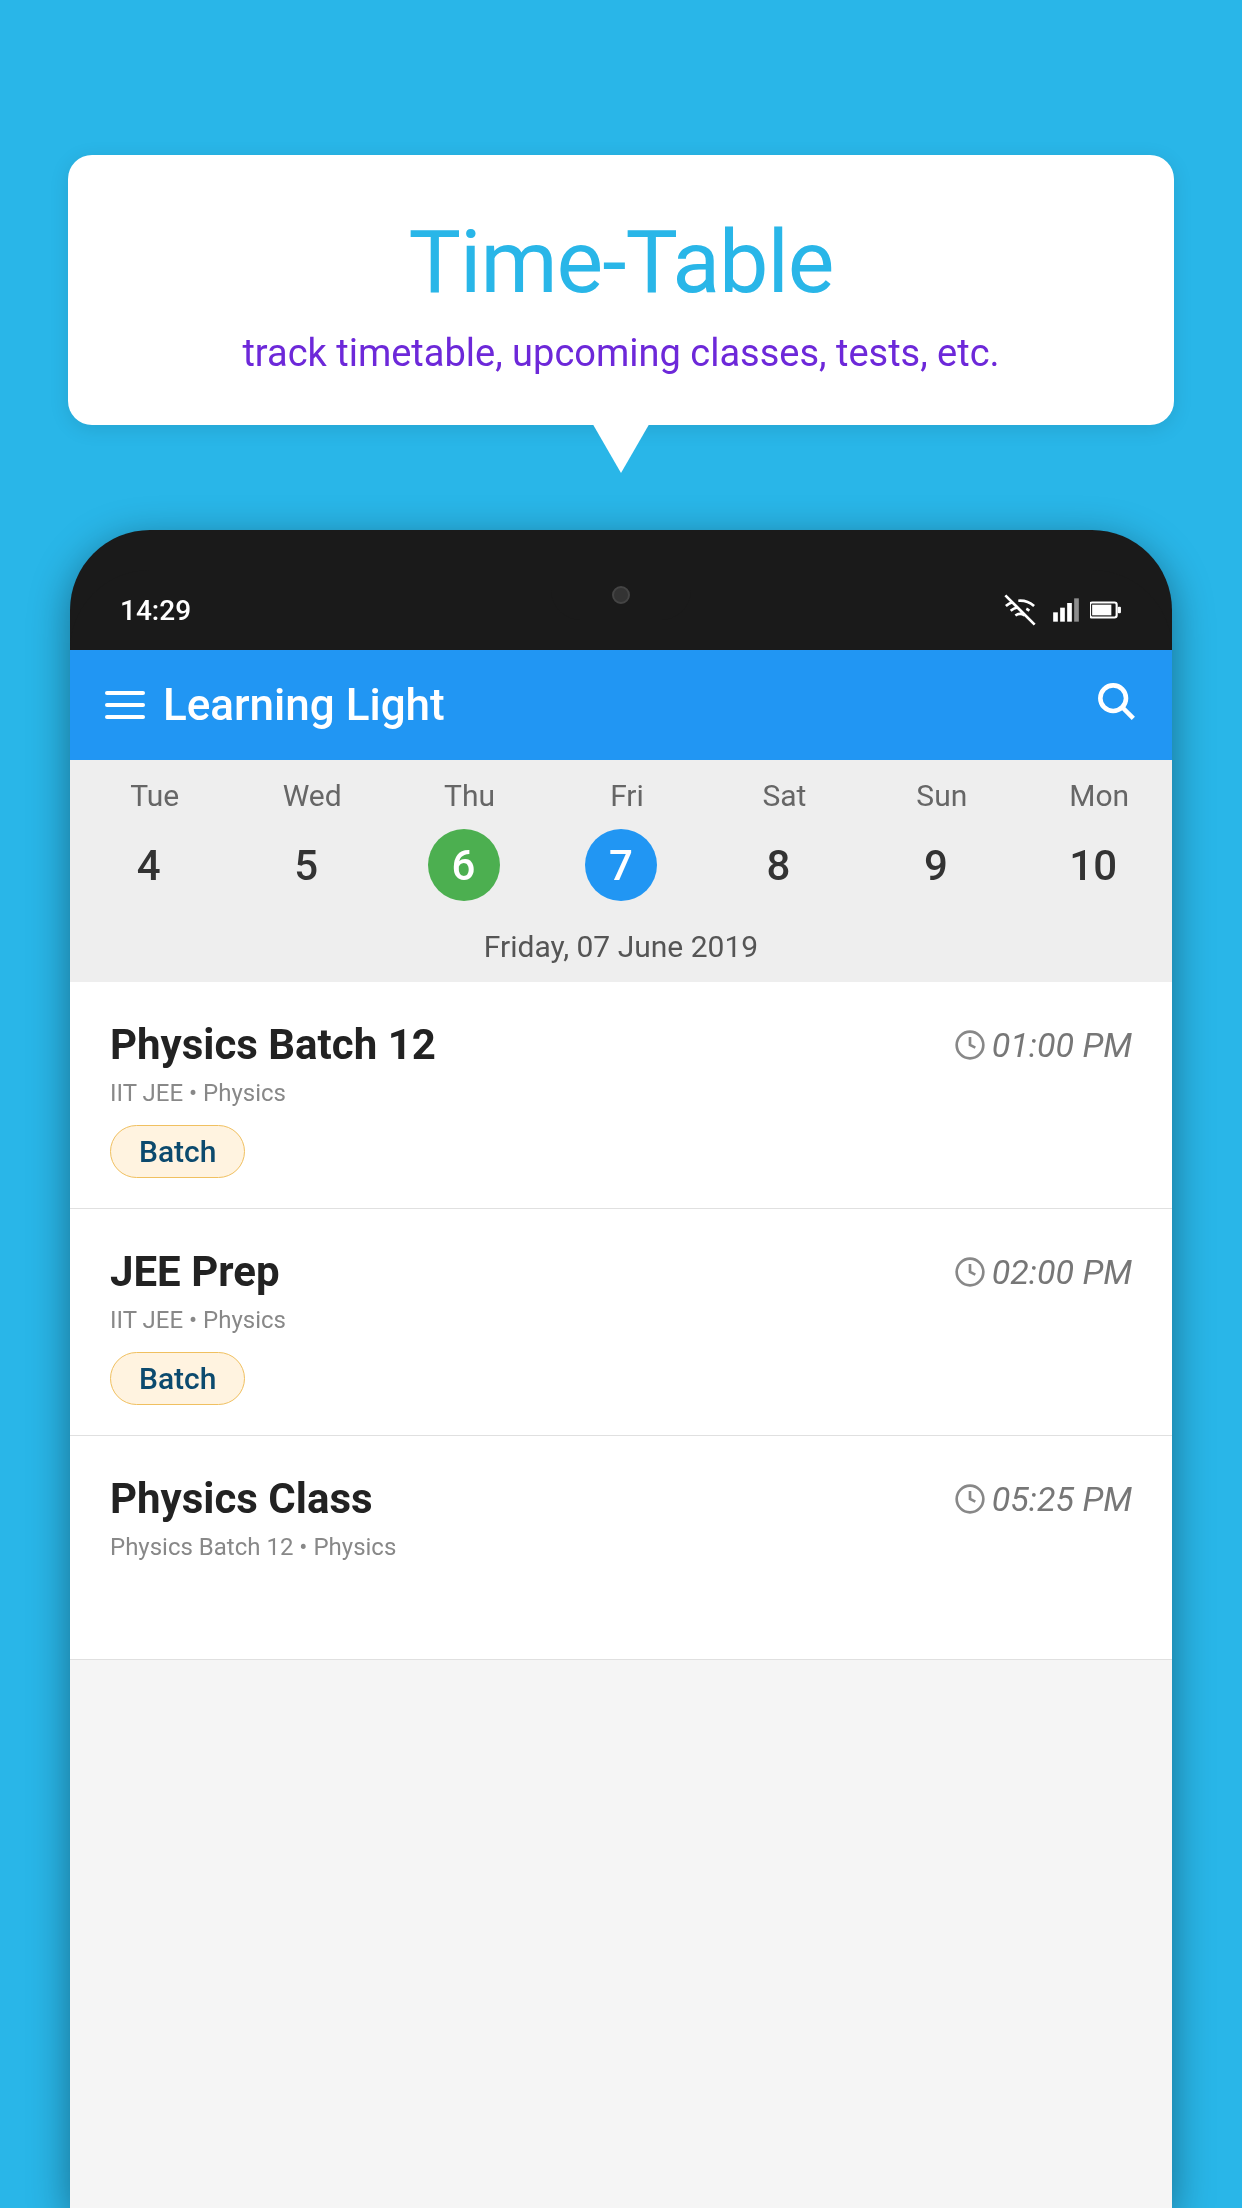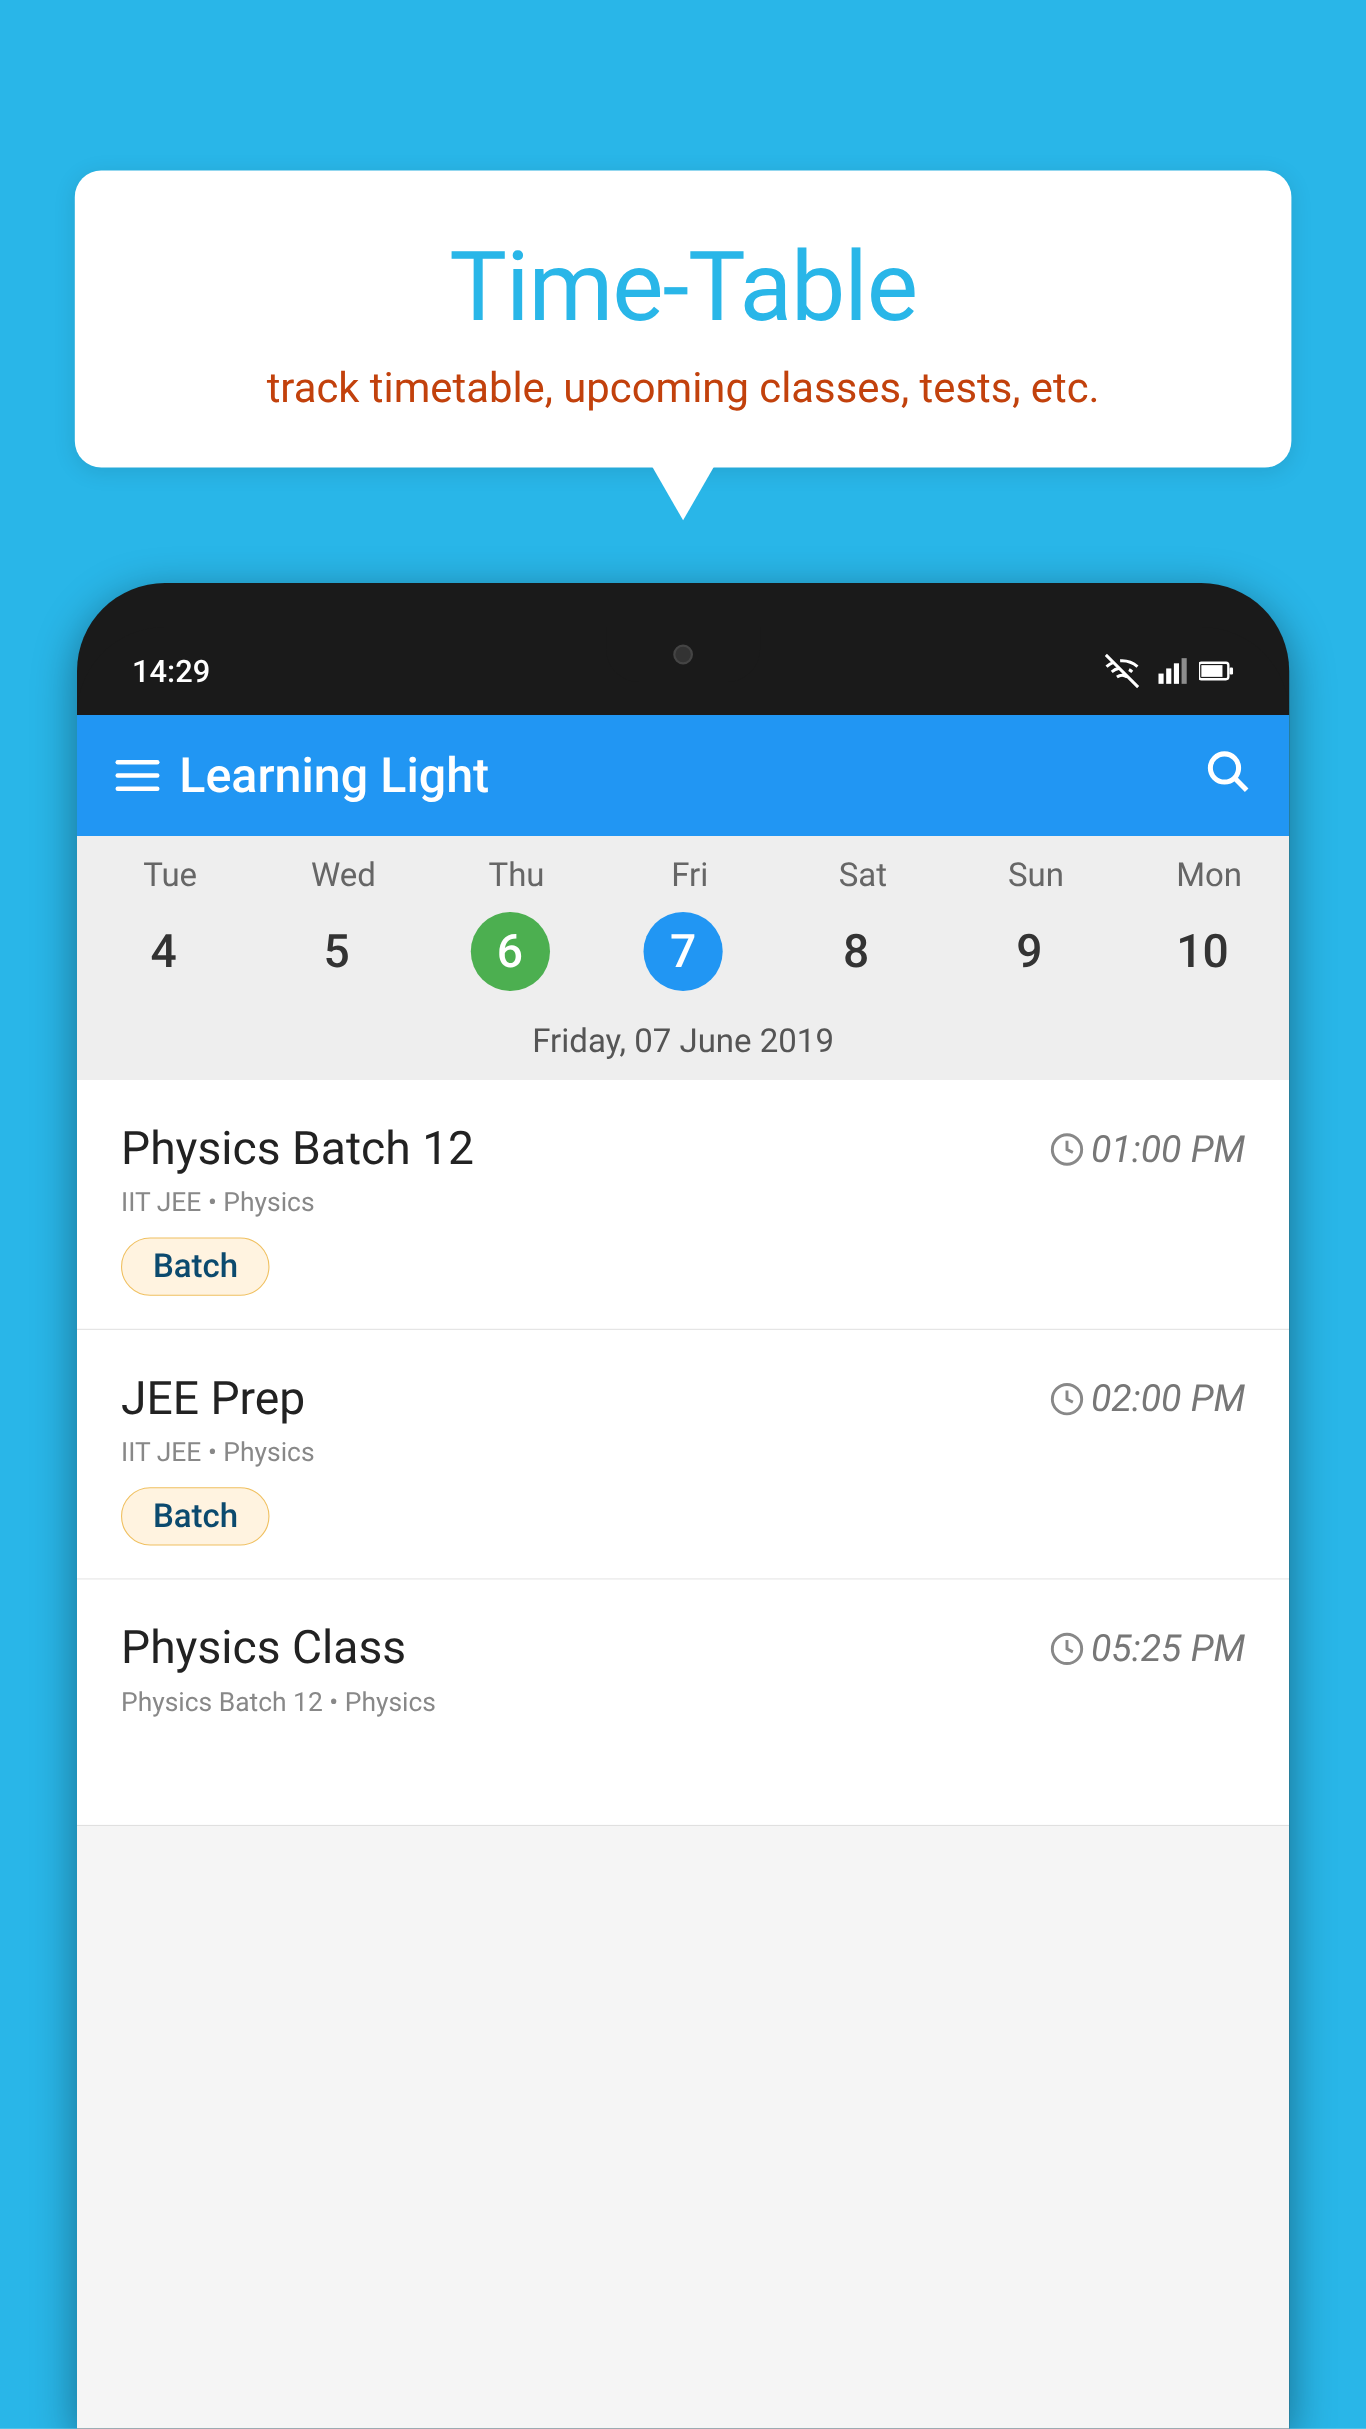--- a/index.html
+++ b/index.html
@@ -47,21 +47,21 @@
     .bubble-title {
       font-size: 88px;
       font-weight: 400;
       color: #29b6e8;
       letter-spacing: -1px;
       margin-bottom: 18px;
     }
 
     .bubble-subtitle {
       font-size: 38px;
-      color: #c2410c;
+      color: #6d28d9;
       font-weight: 400;
     }
 
     
     .phone-frame {
       position: absolute;
       top: 530px;
       left: 70px;
       right: 70px;
       bottom: 0;
@@ -246,21 +246,21 @@
 
     .class-card-header {
       display: flex;
       justify-content: space-between;
       align-items: center;
       margin-bottom: 10px;
     }
 
     .class-name {
       font-size: 42px;
-      font-weight: 400;
+      font-weight: 700;
       color: #222;
     }
 
     .class-detail {
       font-size: 24px;
       color: #888;
       margin-bottom: 18px;
     }
 
     .batch-tag {

